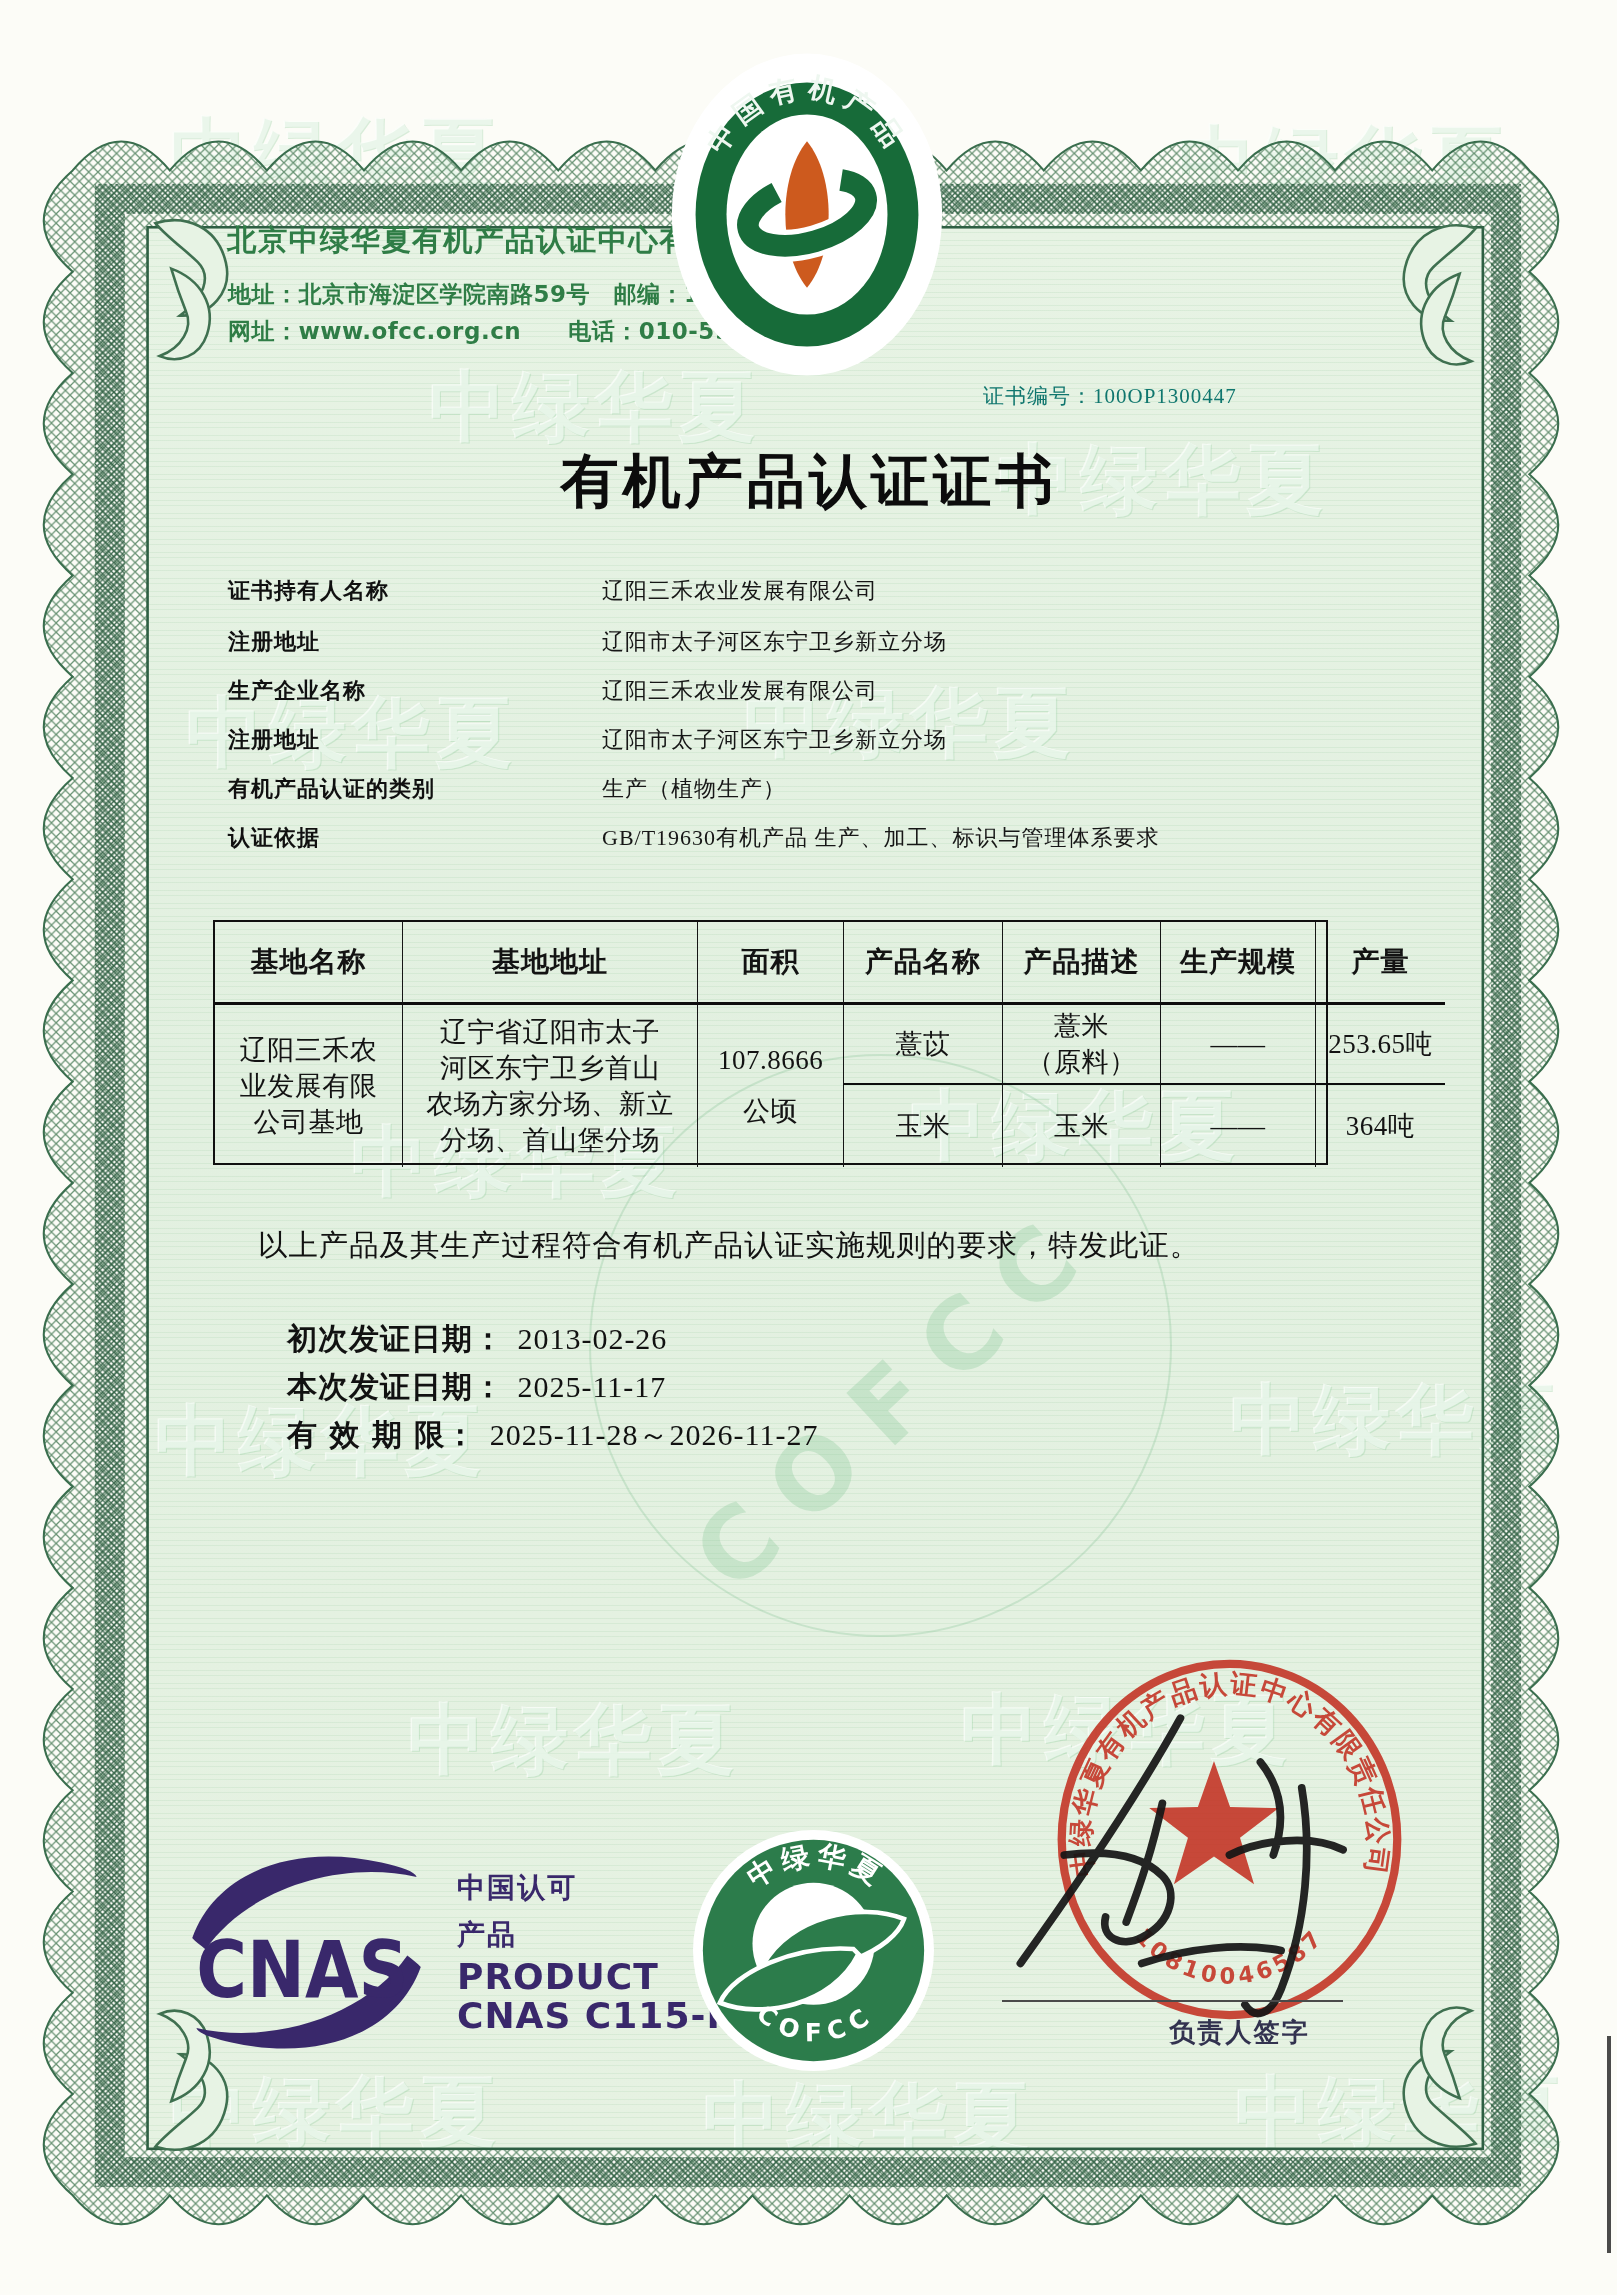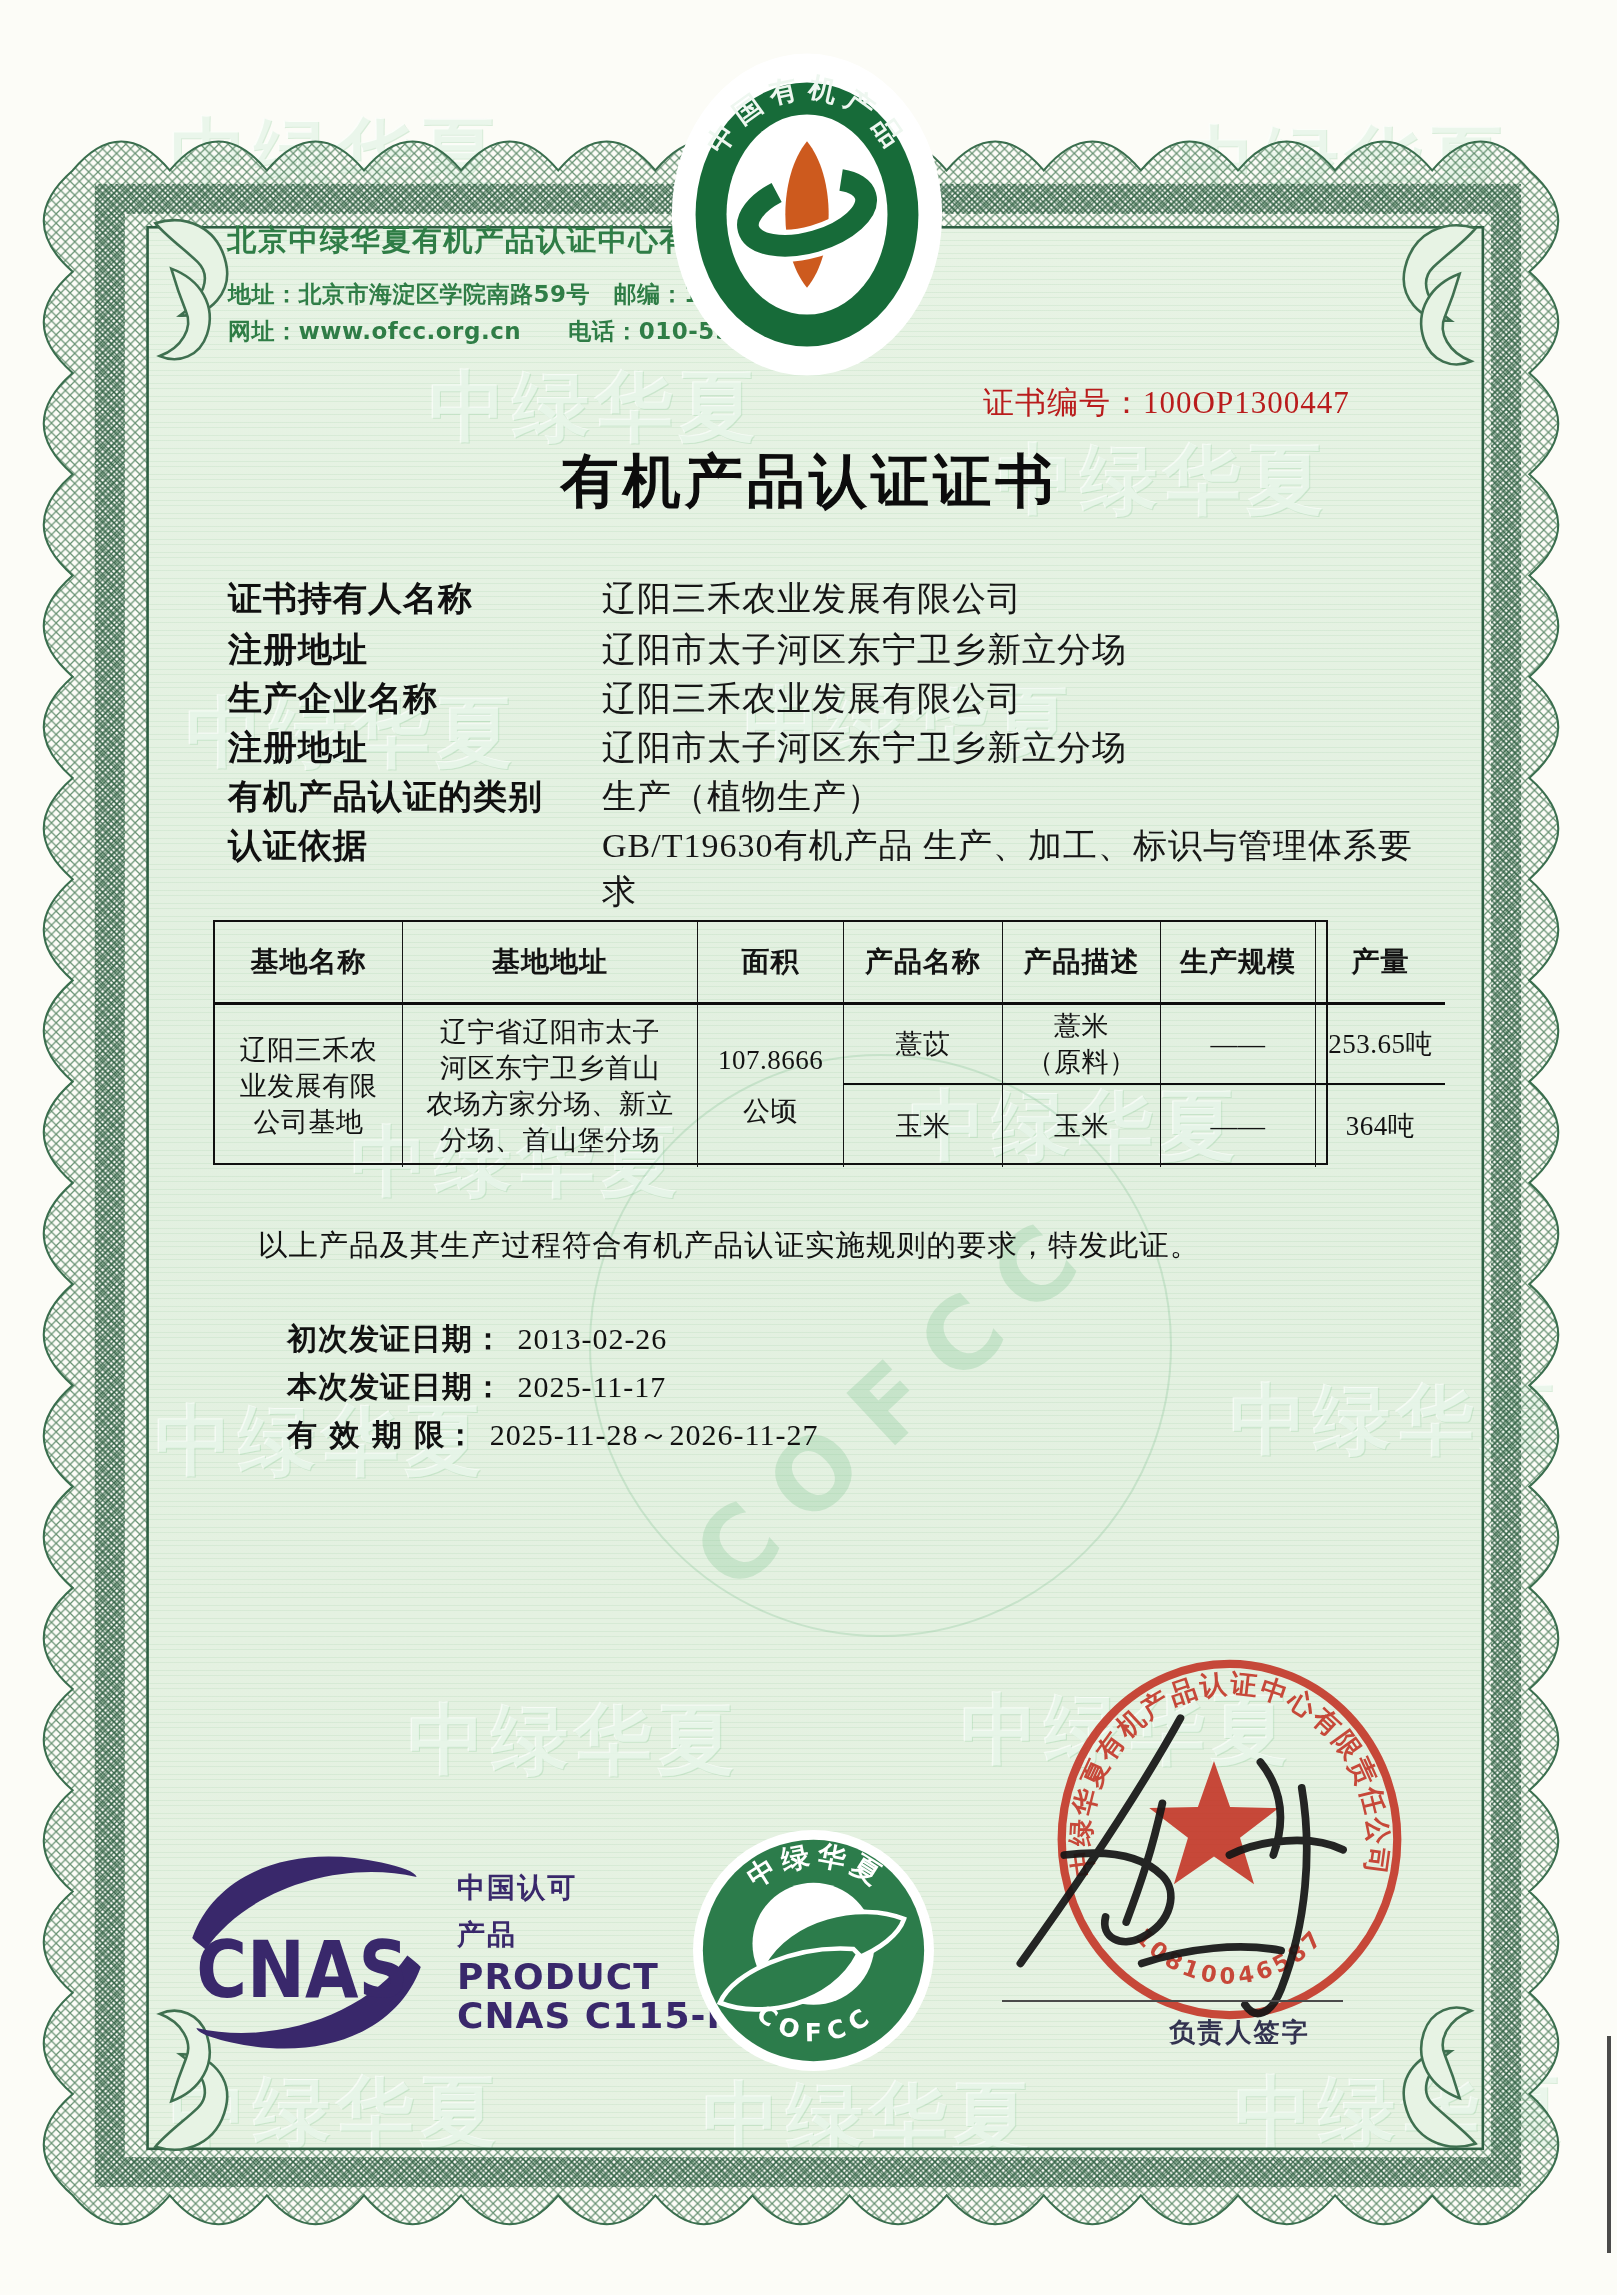--- a/index.html
+++ b/index.html
@@ -21,25 +21,25 @@
       white-space:nowrap;pointer-events:none;}
   .wm-ring{position:absolute;left:589px;top:1054px;width:579px;height:579px;border-radius:50%;
            border:2.1px solid rgba(125,192,142,0.28);}
   .wm-cofcc{position:absolute;left:672px;top:1529px;font-family:"DejaVu Sans",sans-serif;font-weight:bold;
             font-size:98px;letter-spacing:28px;color:rgba(133,198,150,0.30);
             transform:rotate(-43deg);transform-origin:left top;white-space:nowrap;}
   
   .issuer-name{position:absolute;left:227px;top:221px;font-size:29.4px;letter-spacing:1.5px;color:#2f7d46;}
   .issuer-line{position:absolute;left:228px;font-size:23px;letter-spacing:0.5px;color:#2f7d46;}
   
-  .cert-no{position:absolute;left:983px;top:382px;font-size:31px;color:#b91c1c;letter-spacing:1px;}
+  .cert-no{position:absolute;left:983px;top:382px;font-size:21px;color:#0f766e;letter-spacing:1px;}
   .title{position:absolute;left:0;top:443px;width:1618px;text-align:center;font-size:58px;
          letter-spacing:4.1px;color:#0c0c0c;}
   
-  .frow{position:absolute;left:228px;width:1219px;height:41px;font-size:34px;color:#101010;}
+  .frow{position:absolute;left:228px;width:1219px;height:41px;font-size:22px;color:#101010;}
   .frow .flabel{position:absolute;left:0;top:0;letter-spacing:1px;}
   .frow .fvalue{position:absolute;left:374px;top:0;letter-spacing:1px;color:#161616;}
   
   .ctable{position:absolute;left:213px;top:920px;width:1115px;height:245px;
           display:grid;grid-template-columns:187px 295px 146px 159px 158px 155px 130px;
           grid-template-rows:83px 80px 82px;border:2.1px solid #101010;box-sizing:border-box;
           background:rgba(255,255,255,0.0);}
   .tcell{display:flex;flex-direction:column;align-items:center;justify-content:center;
          text-align:center;box-sizing:border-box;color:#131313;}
   .th{font-size:28px;font-weight:600;letter-spacing:1px;}

